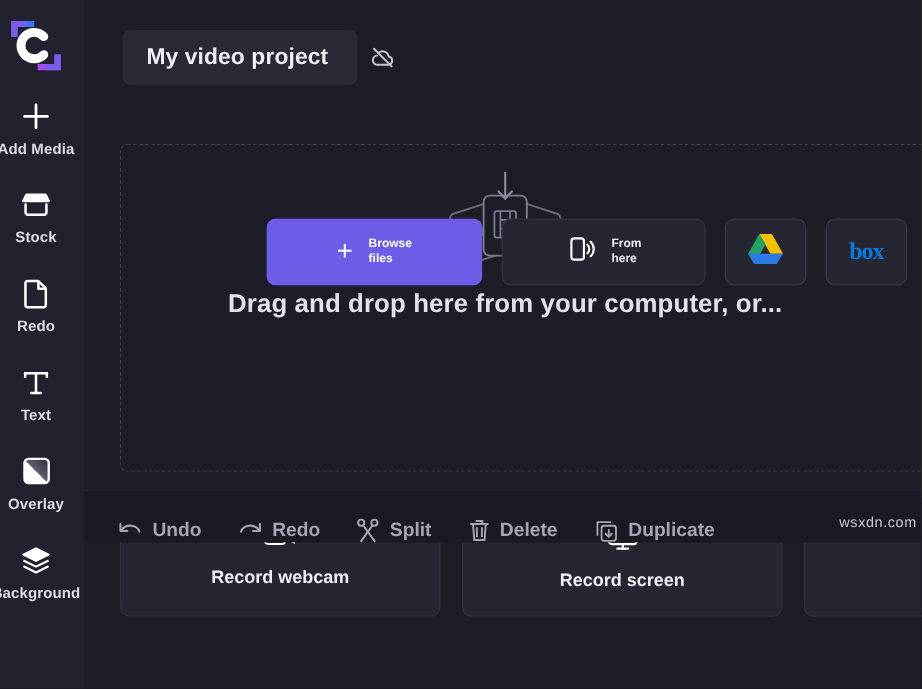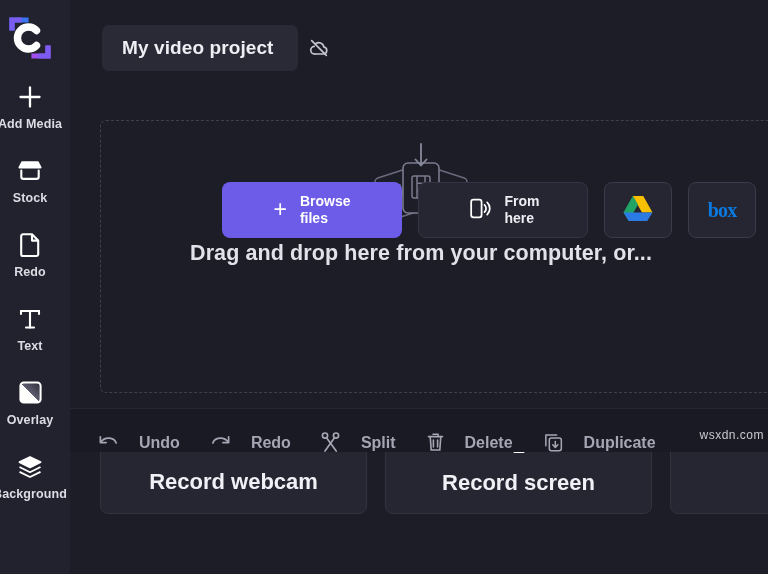--- a/index.html
+++ b/index.html
@@ -146,21 +146,21 @@
   }
   .btn-primary .plus { font-size: 23px; font-weight: 400; line-height: 1; margin-top:-2px; }
   .btn-secondary {
     background: #262633;
     border: 1px solid #343444;
     width: 170px;
     color: #ededf3;
     align-items: center;
   }
   .btn-lbl {
-    font-size: 14px;
+    font-size: 10px;
     font-weight: 700;
     line-height: 1.18;
     text-align: left;
   }
   .icon-btn {
     width: 68px;
     background: #262633;
     border: 1px solid #3a3a4a;
     border-radius: 8px;
     display: flex;
@@ -192,21 +192,21 @@
     height: 101px;
     display: flex;
     flex-direction: column;
     align-items: center;
     justify-content: center;
     gap: 16px;
     cursor: pointer;
   }
   .rec-icon { color: #fff; display:flex; }
   .rec-lbl {
-    font-size: 22px;
+    font-size: 15px;
     font-weight: 700;
     color: #f0f0f6;
     white-space: nowrap;
   }
 
   
   .toolbar {
     position: absolute;
     left: 70px; bottom: 0;
     width: 698px; height: 44px;
@@ -214,21 +214,21 @@
     border-top: 1px solid #262632;
     display: flex;
     align-items: center;
     gap: 30px;
     padding-left: 28px;
     z-index: 10;
   }
   .tb-item {
     display: flex;
     align-items: center;
-    gap: 20px;
+    gap: 8px;
     color: #a5a5b4;
     cursor: pointer;
     white-space: nowrap;
     margin-top: 24px;
   }
   .tb-lbl { font-size: 16px; font-weight: 700; }
   .tb-ico { display:flex; align-items:center; }
 
   .watermark {
     position: absolute;

